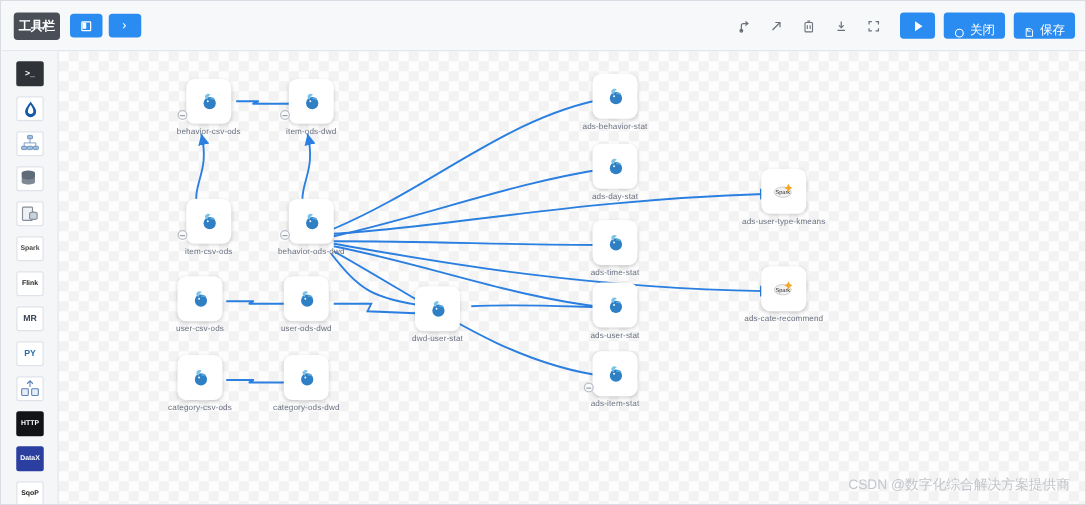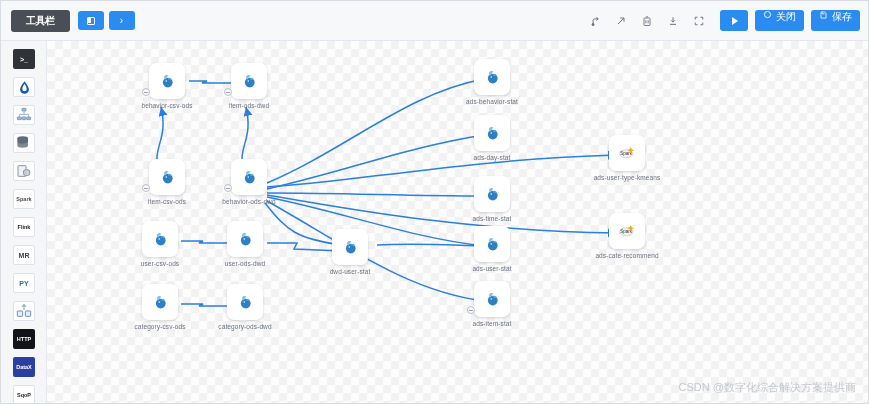--- a/index.html
+++ b/index.html
@@ -23,21 +23,21 @@
     width: 869px; height: 40px;
     background: #f7f8fa;
     border-bottom: 1px solid #e4e7ed;
     display: flex; align-items: center;
     padding: 0 10px;
     z-index: 30;
   }
   .tb-toolbar-chip {
     background: #4a4f57; color: #ffffff;
     font-size: 10px; font-weight: bold;
-    padding: 4px 15px; border-radius: 3px;
+    padding: 4px 4px; border-radius: 3px;
     letter-spacing: -0.5px;
     margin-right: 8px;
     white-space: nowrap;
   }
   .sq-btn {
     width: 26px; height: 19px;
     background: #2a8cf0; border-radius: 3px;
     display: flex; align-items: center; justify-content: center;
     margin-right: 5px; color: #fff; font-size: 10px;
     cursor: pointer;
@@ -83,21 +83,21 @@
   .run-btn .tri {
     width: 0; height: 0;
     border-left: 6px solid #ffffff;
     border-top: 4px solid transparent;
     border-bottom: 4px solid transparent;
     margin-left: 2px;
   }
   .lbl-btn {
     height: 21px; background: #2a8cf0; color: #fff;
     border-radius: 3px; margin-left: 7px;
-    display: flex; align-items: flex-start; gap: 4px;
+    display: flex; align-items: flex-end; gap: 4px;
     padding: 0 8px; font-size: 10px; cursor: pointer;
     white-space: nowrap;
   }
   .lbl-btn svg { display: block; }
 
   
   #sidebar {
     position: absolute; left: 0; top: 40px;
     width: 46px; height: 364px;
     background: #f5f6f8;

